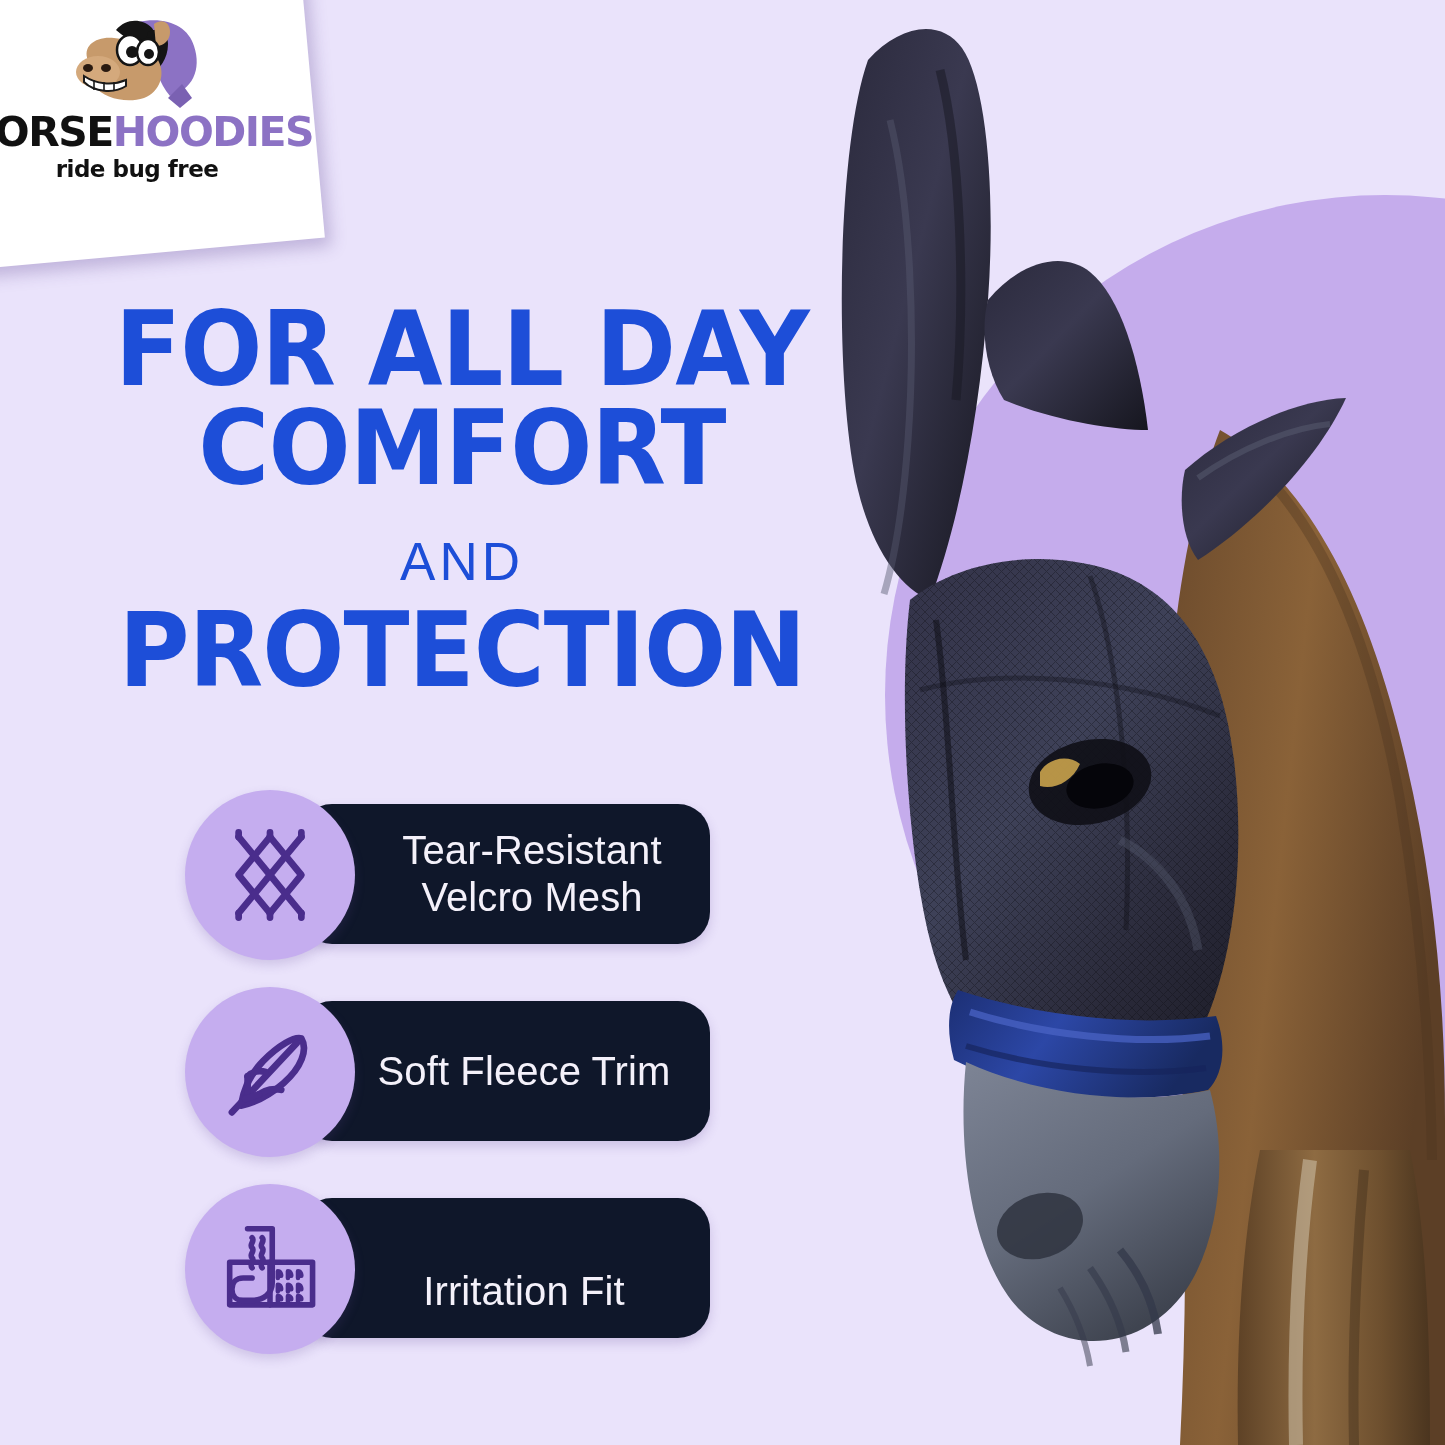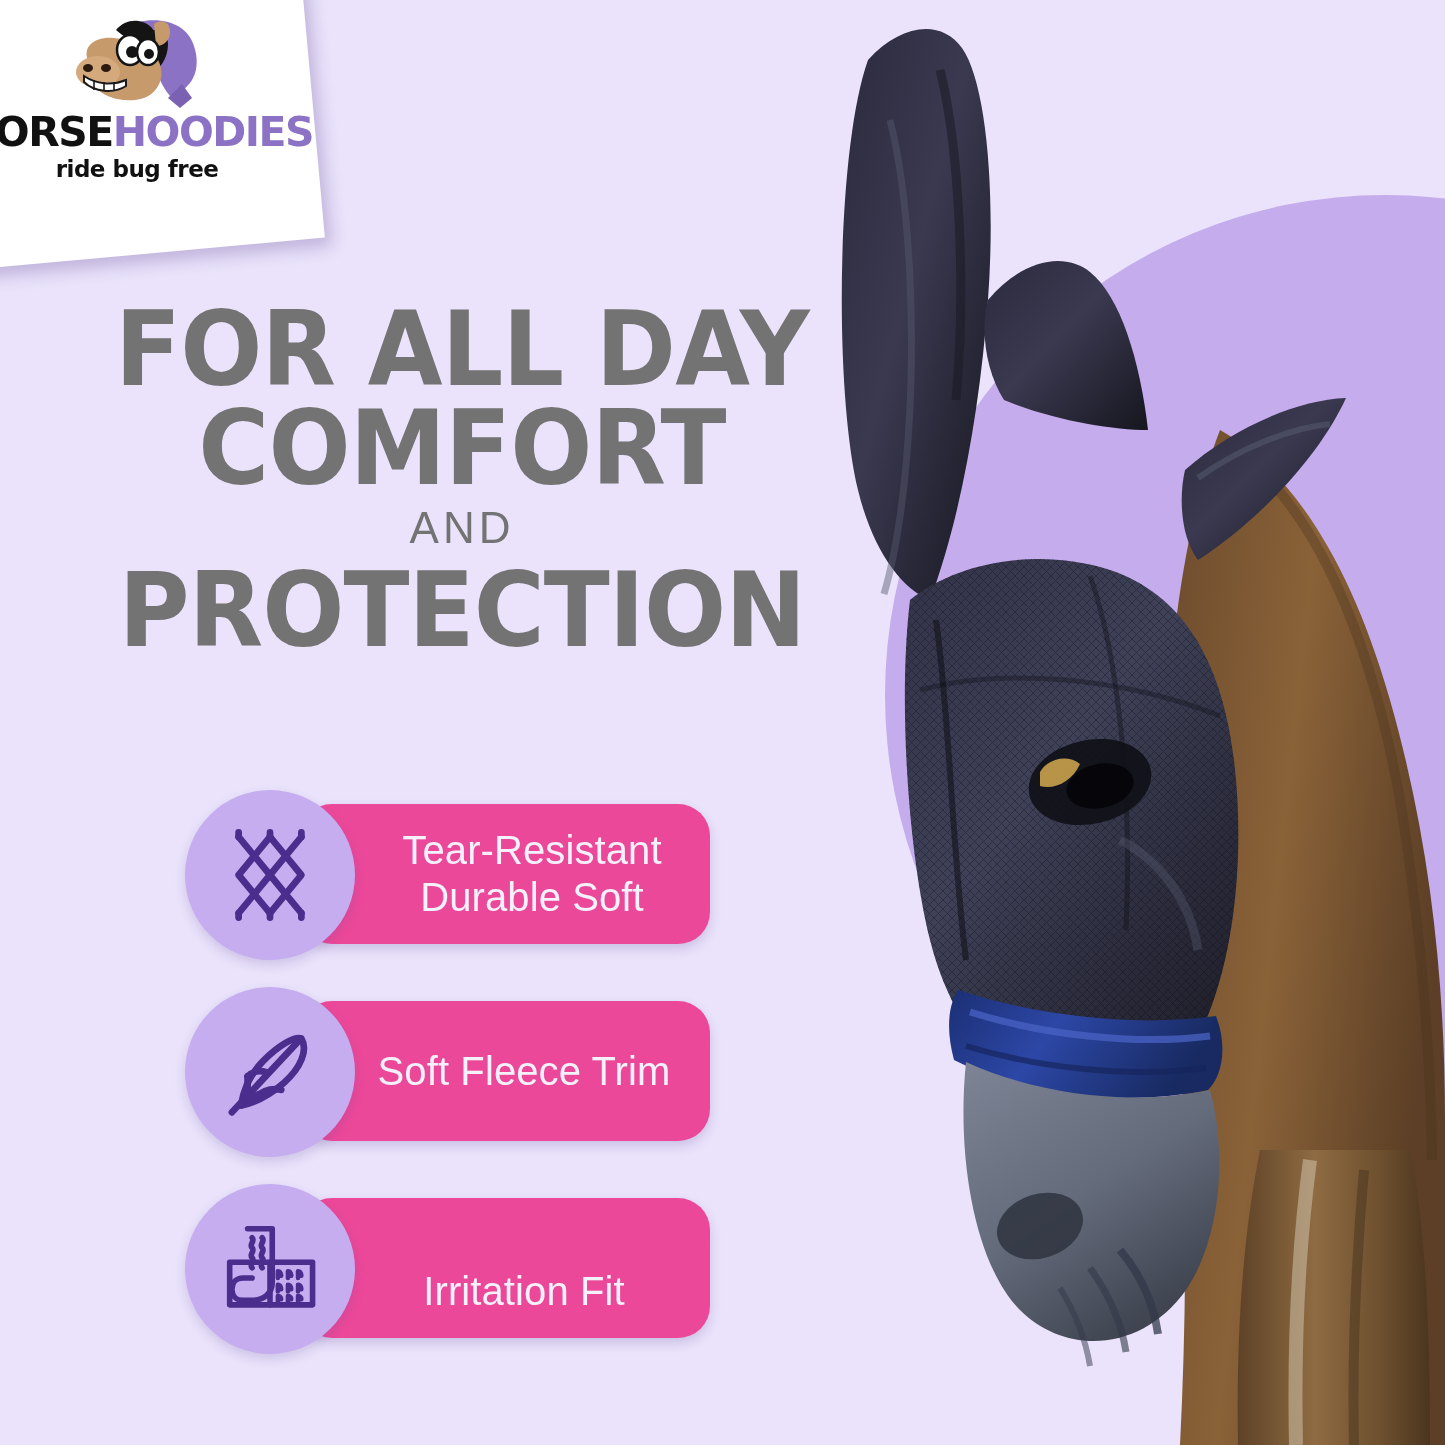--- a/index.html
+++ b/index.html
@@ -67,53 +67,54 @@
     letter-spacing:-.5px;
     color:#111111;
   }
 
   
   .headline{
     position:absolute;
     left:62px;top:300px;
     width:800px;
     text-align:center;
-    color:#737373;
+    color:#1d4ed8;
     z-index:4;
   }
   .hl-1,.hl-2,.hl-4{
     font-family:"DejaVu Sans", sans-serif;
     font-weight:bold;
     font-size:104px;
     line-height:.95;
     letter-spacing:-1px;
     transform:scaleX(.93);
     white-space:nowrap;
   }
   .hl-3{
     font-family:"Liberation Sans", sans-serif;
     font-weight:normal;
-    font-size:44px;
+    font-size:53px;
     letter-spacing:4px;
     line-height:1.35;
+    margin-top:28px;
   }
   .hl-4{margin-top:4px;}
 
   
   .features{position:absolute;left:0;top:0;width:760px;height:1445px;z-index:5;}
   .feature{position:absolute;left:0;width:740px;height:170px;}
   .f1{top:790px;}
   .f2{top:987px;}
   .f3{top:1184px;}
 
   .pill{
     position:absolute;
     left:300px;top:14px;
     width:410px;height:140px;
-    background:#ec4899;
+    background:#0f172a;
     border-radius:32px;
     box-shadow:0 5px 11px rgba(96,70,150,.22);
     display:flex;align-items:center;justify-content:center;
   }
   .pill-text{
     color:#F4F1FA;
     font-family:"Liberation Sans", sans-serif;
     font-weight:normal;
     font-size:40px;
     line-height:1.17;
@@ -269,21 +270,21 @@
     <div class="hl-3">AND</div>
     <div class="hl-4">PROTECTION</div>
   </div>
 
   <div class="features">
 
     <div class="feature f1">
       <div class="pill">
         <div class="pill-text">
           <span>Tear-Resistant</span><br>
-          <span>Durable Soft</span>
+          <span>Velcro Mesh</span>
         </div>
       </div>
       <div class="icon-circle">
         <svg viewBox="0 0 100 100">
           <g fill="none" stroke="#4A2D8C" stroke-width="6" stroke-linejoin="round" stroke-linecap="round">
             <path d="M22 16 L36 33 L22 50 L36 67 L22 84"></path>
             <path d="M50 16 L64 33 L50 50 L64 67 L50 84"></path>
             <path d="M78 16 L64 33 L78 50 L64 67 L78 84"></path>
             <path d="M50 16 L36 33 L50 50 L36 67 L50 84"></path>
             <path d="M22 16 L36 -1" opacity="0"></path>

